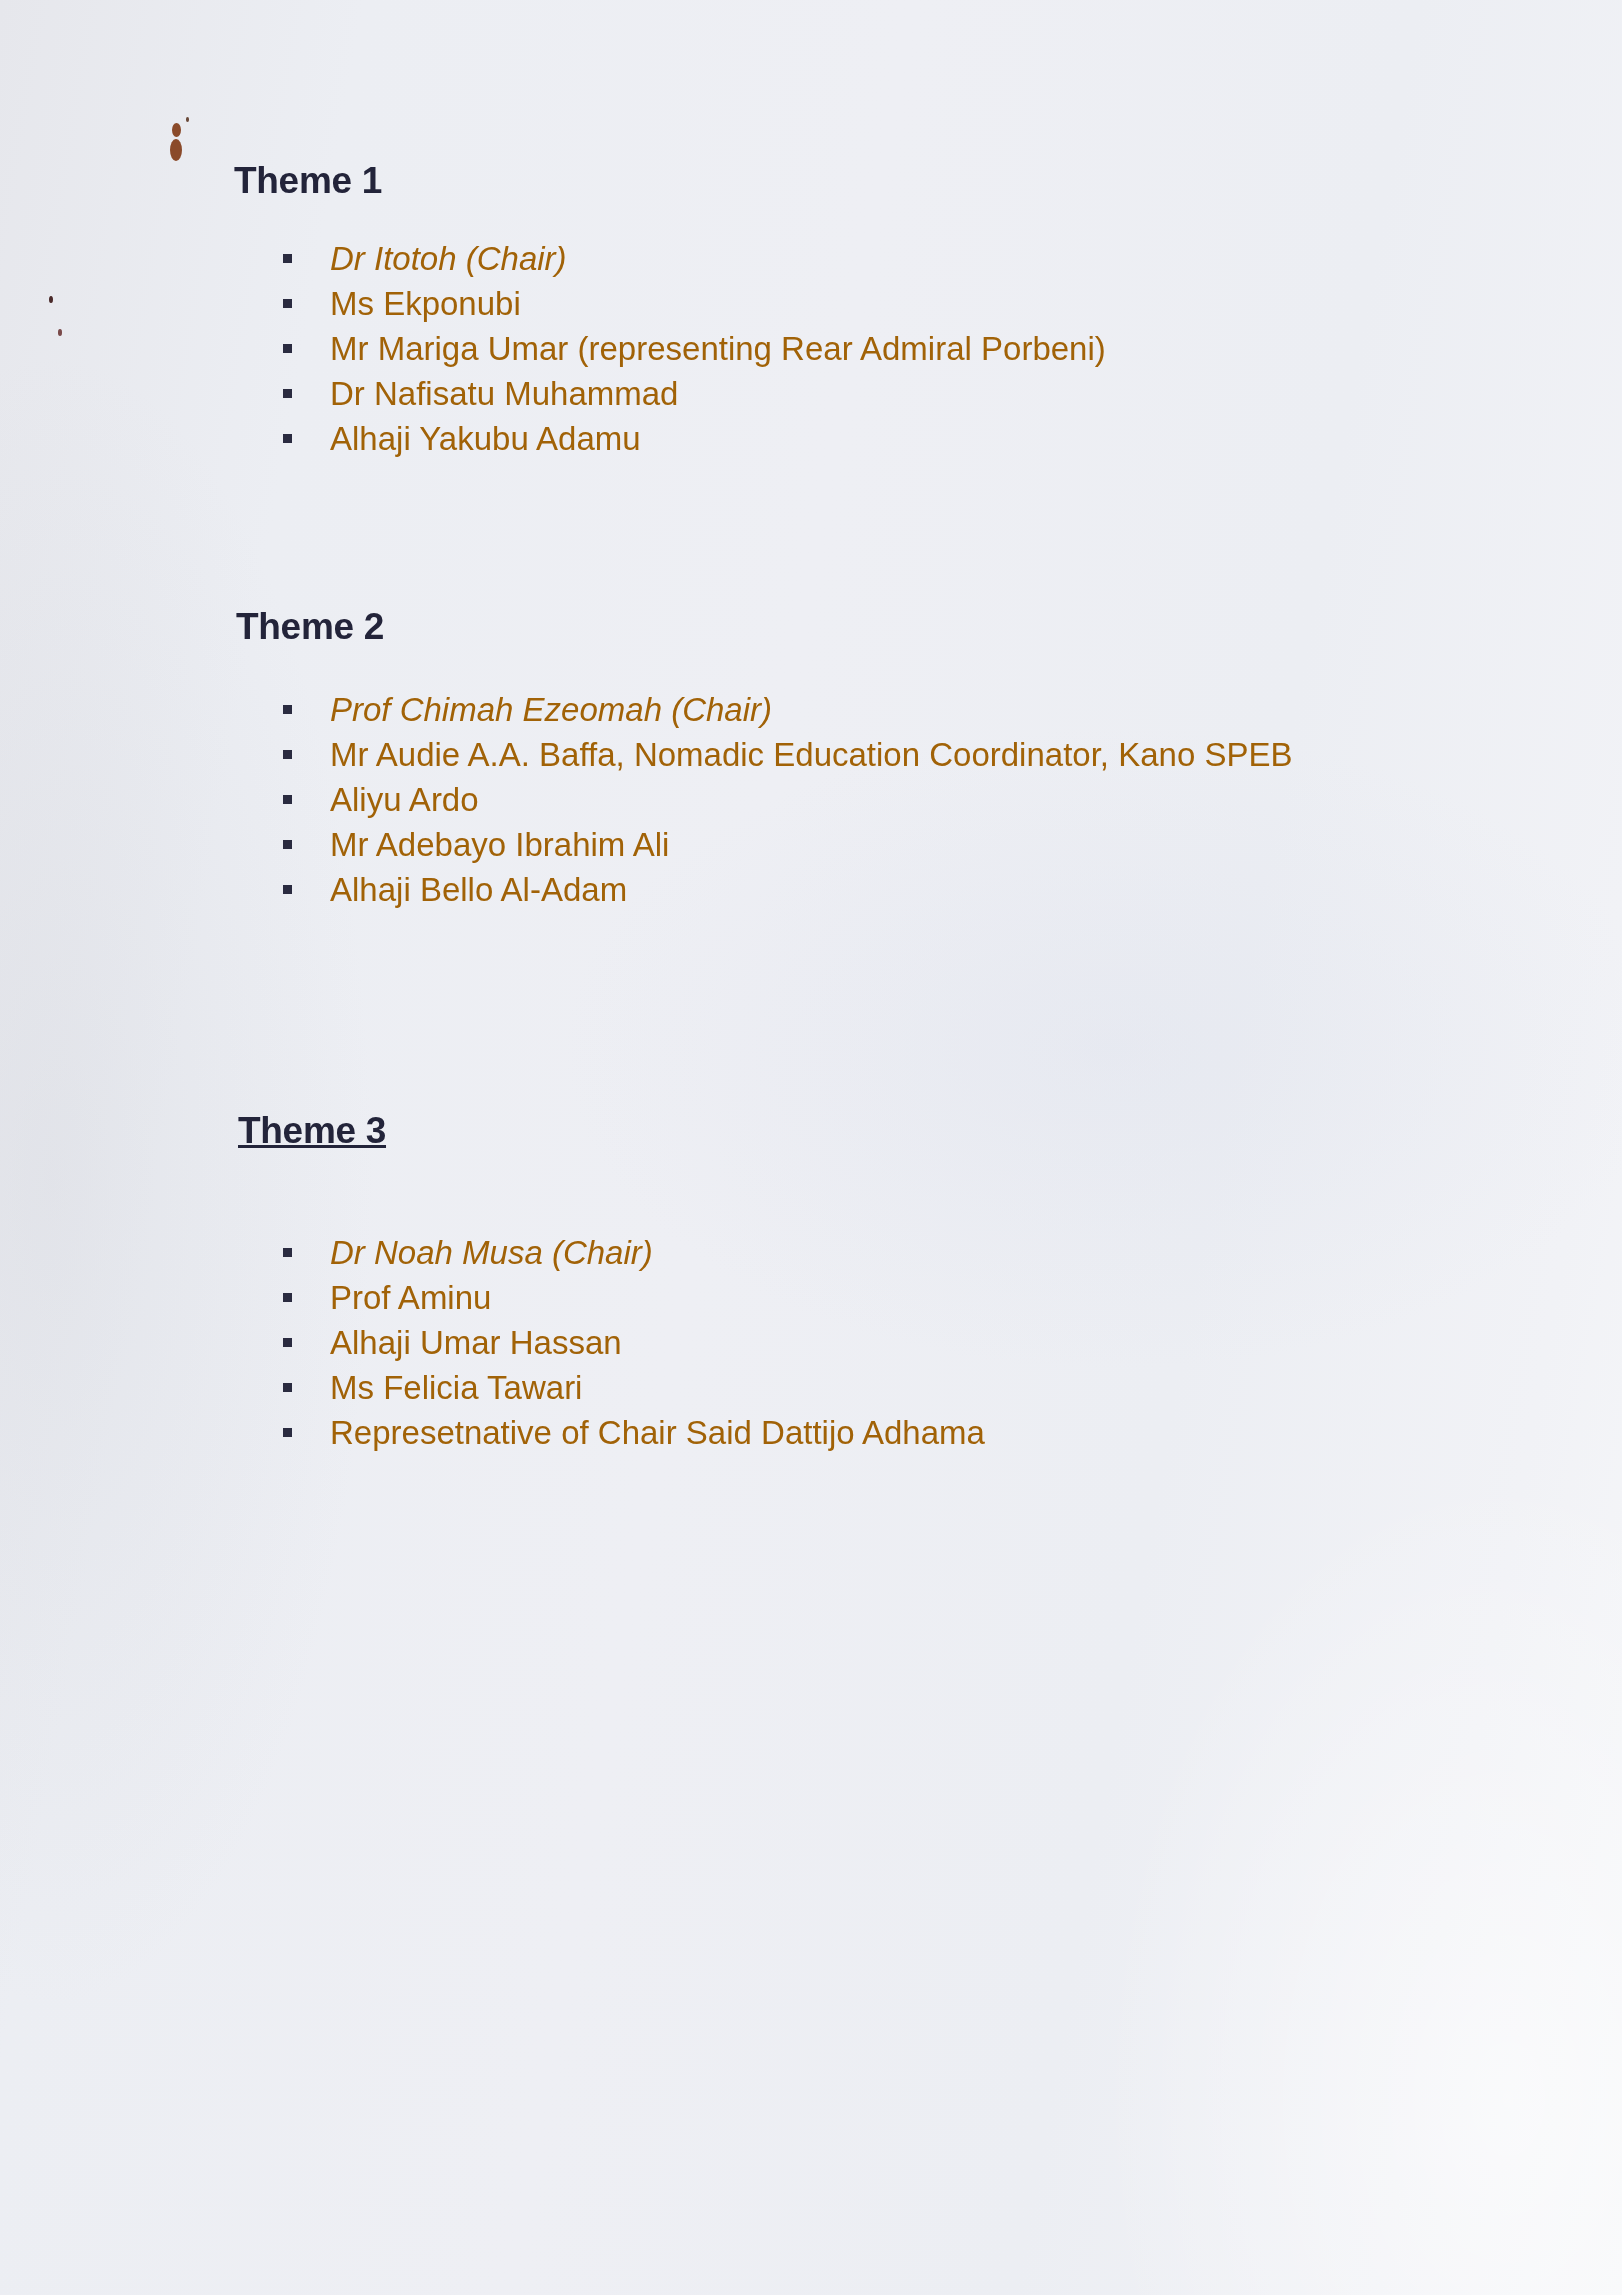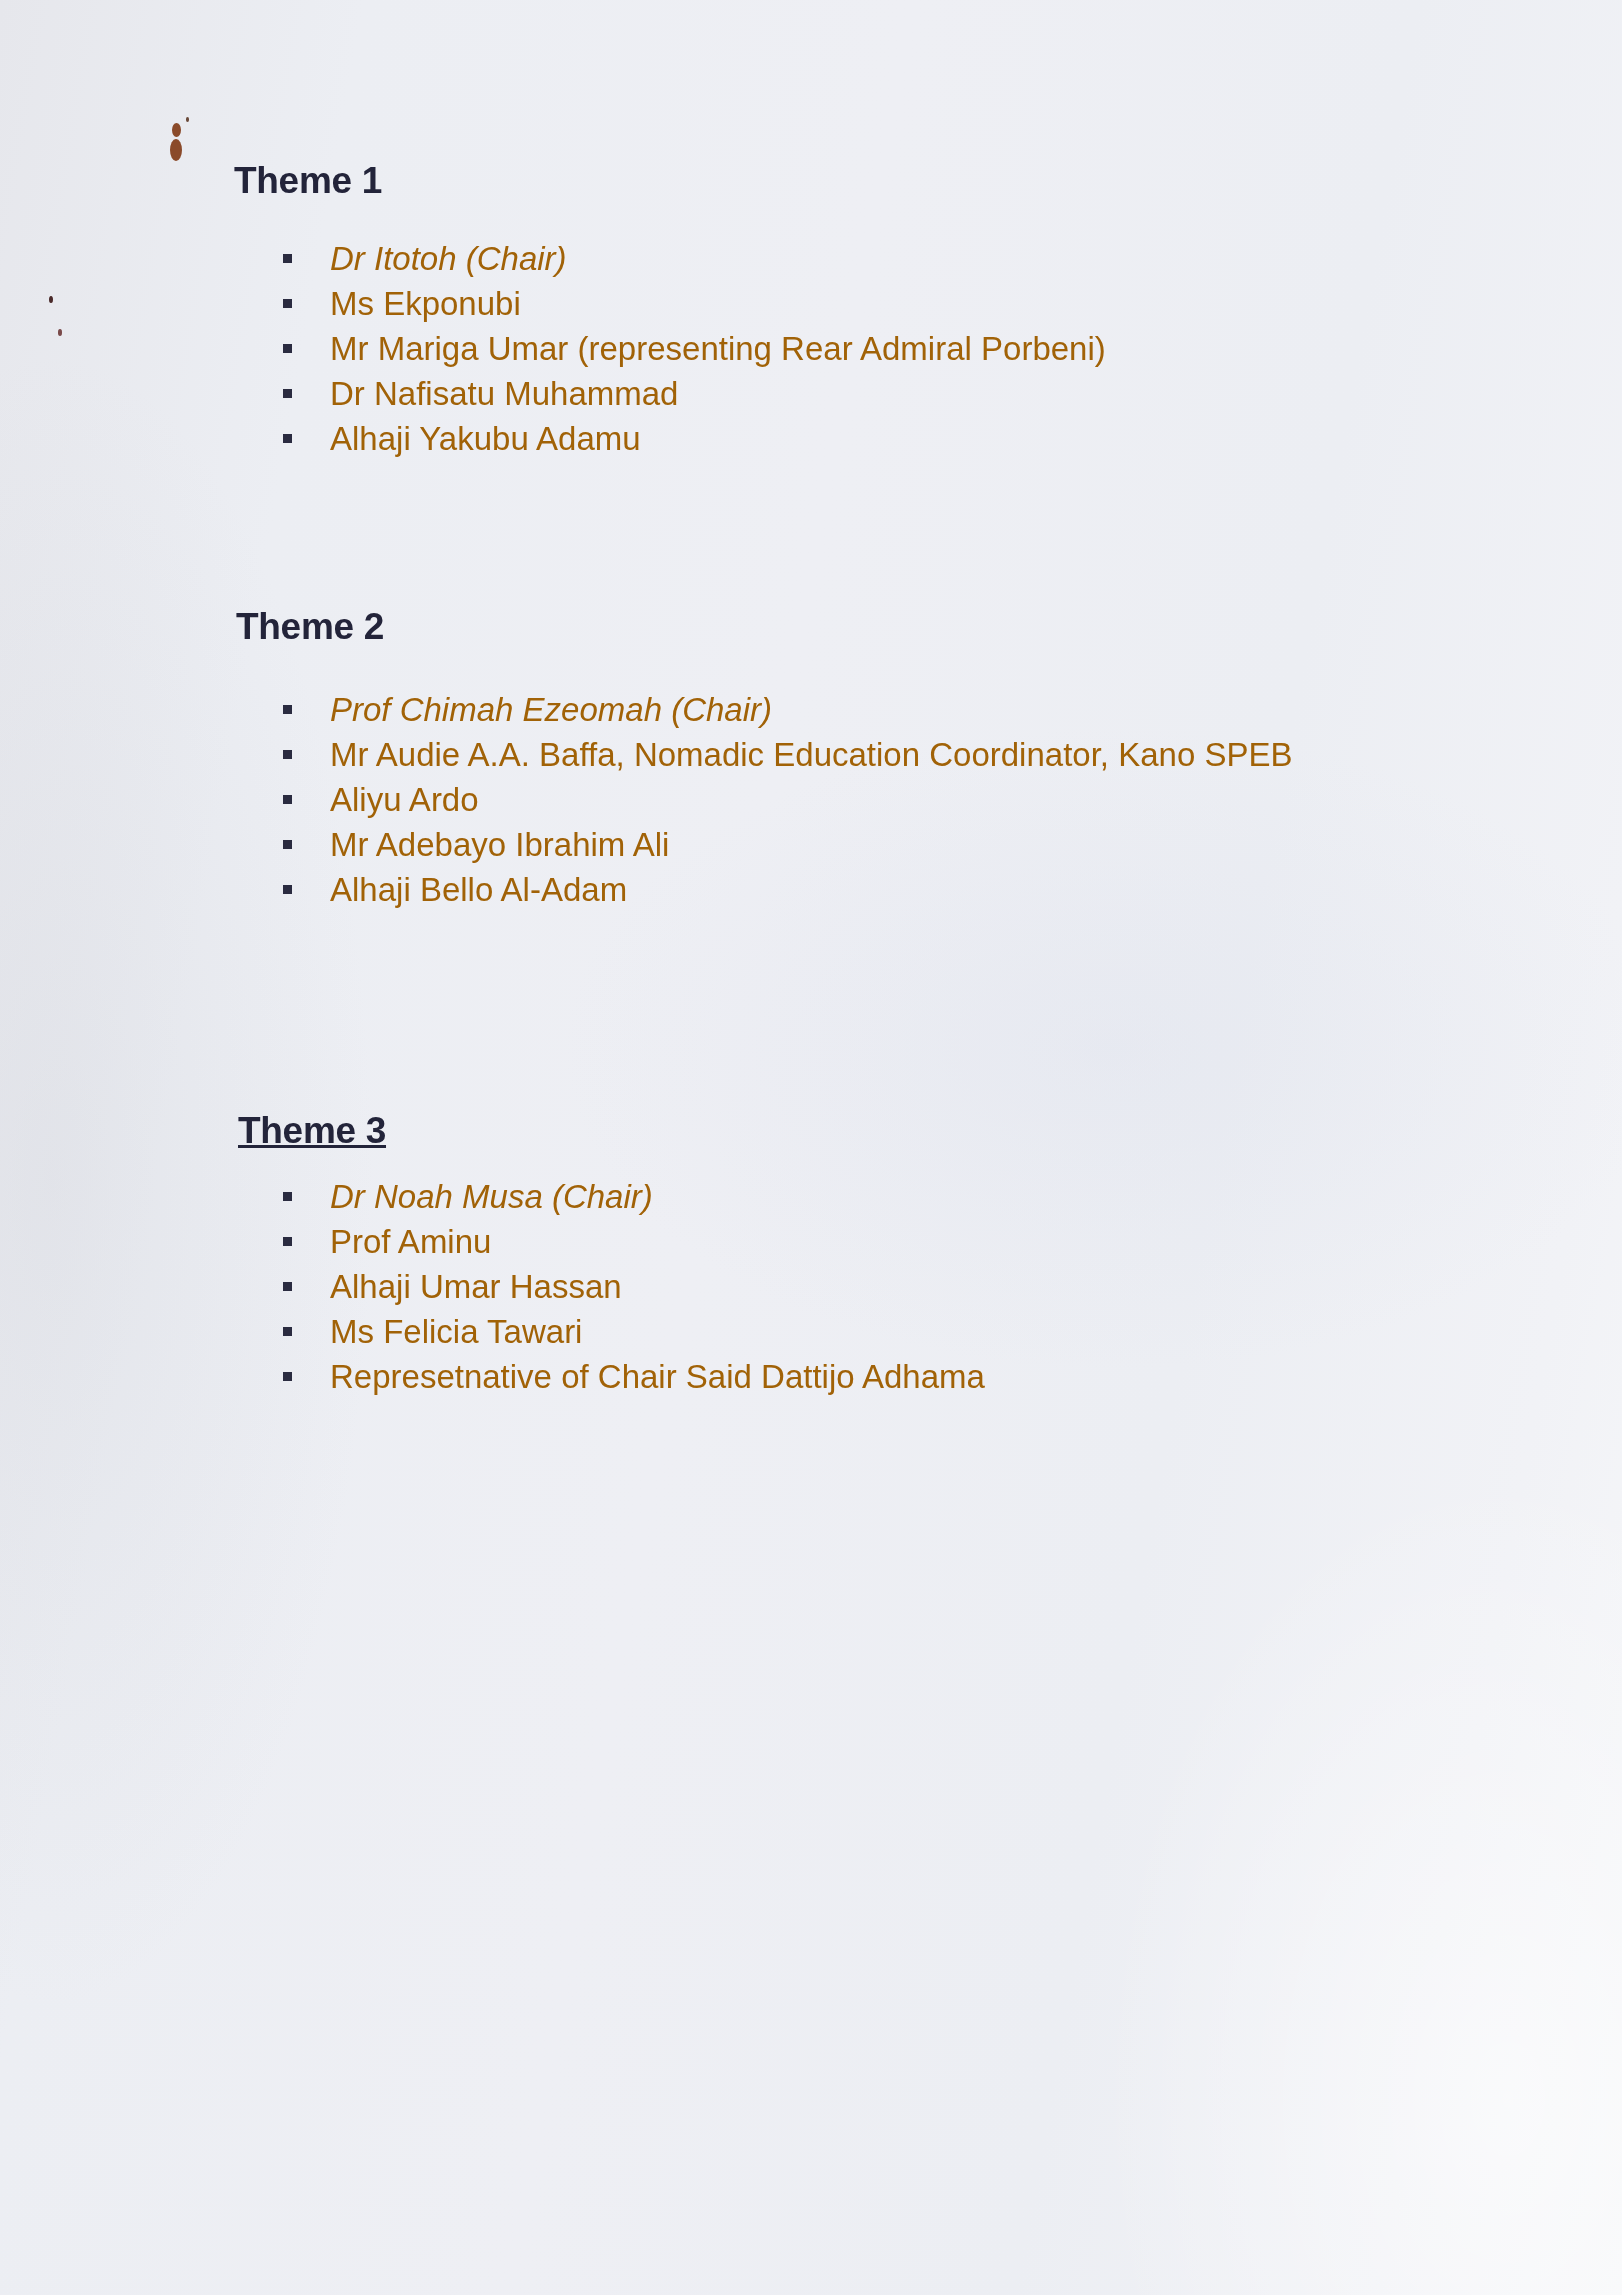--- a/index.html
+++ b/index.html
@@ -98,21 +98,21 @@
     <li class="chair"><span class="bullet"></span><span>Prof Chimah Ezeomah (Chair)</span></li>
     <li style="width:971px;"><span class="bullet"></span><span>Mr Audie A.A. Baffa, Nomadic Education Coordinator, Kano SPEB</span></li>
     <li><span class="bullet"></span><span>Aliyu Ardo</span></li>
     <li><span class="bullet"></span><span>Mr Adebayo Ibrahim Ali</span></li>
     <li><span class="bullet"></span><span>Alhaji Bello Al-Adam</span></li>
   </ul>
 </section>
 
 <section class="theme" style="top:0;">
   <h2 class="theme-heading" style="left:230px;top:1104px;text-decoration:underline;">Theme 3</h2>
-  <ul class="members" style="top:1174px;">
+  <ul class="members" style="top:1230px;">
     <li class="chair"><span class="bullet"></span><span>Dr Noah Musa (Chair)</span></li>
     <li><span class="bullet"></span><span>Prof Aminu</span></li>
     <li><span class="bullet"></span><span>Alhaji Umar Hassan</span></li>
     <li><span class="bullet"></span><span>Ms Felicia Tawari</span></li>
     <li><span class="bullet"></span><span>Represetnative of Chair Said Dattijo Adhama</span></li>
   </ul>
 </section>
 
 
 </body></html>

